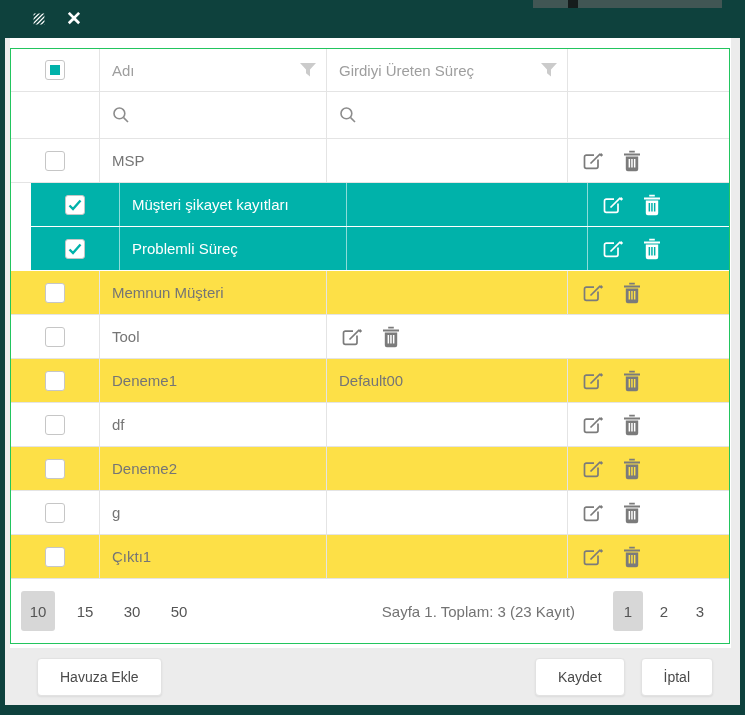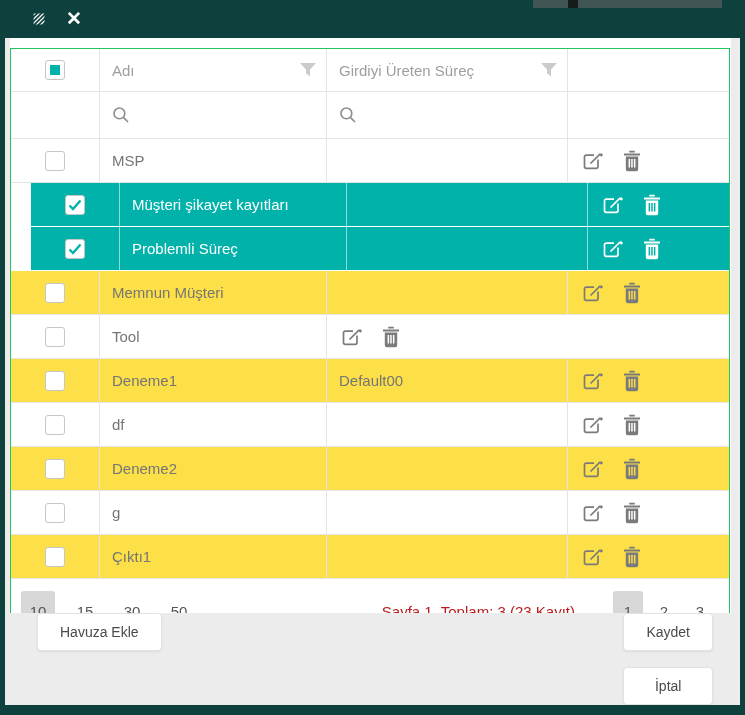--- a/index.html
+++ b/index.html
@@ -44,26 +44,26 @@
 
   .act-btn{background:transparent; border:0; padding:0; color:#7b7b7b; cursor:pointer; display:flex; align-items:center;}
 
   .search-icon{display:flex;}
 
   
   .pager{display:flex; align-items:center; height:64px; padding:0 8px 0 10px; background:#fff; font-size:15px; color:#555;}
   .psize, .pnum{min-width:34px; height:40px; border:0; border-radius:3px; background:transparent; font-size:15px; color:#555; cursor:pointer; margin-right:13px; font-family:inherit;}
   .pnum{min-width:30px; margin-right:6px;}
   .psize.active,.pnum.active{background:#d7d7d7;}
-  .pager-status{margin-left:auto; margin-right:38px; color:#b91c1c;}
+  .pager-status{margin-left:auto; margin-right:38px; color:#737373;}
 
   
-  .modal-footer{flex:0 0 57px; background:#ececec; display:flex; padding:0 27px; border-left:5px solid transparent;}
+  .modal-footer{flex:0 0 57px; background:#ececec; display:flex; align-items:center; padding:0 27px; border-left:5px solid transparent;}
   .btn{height:38px; background:#fff; border:1px solid #e2e2e2; border-radius:4px; box-shadow:0 1px 2px rgba(0,0,0,.08); font-size:14px; color:#4a4a4a; padding:0 22px; cursor:pointer; font-family:inherit;}
-  .footer-right{margin-left:auto; display:flex; gap:16px;flex-direction:column;}
+  .footer-right{margin-left:auto; display:flex; gap:16px;}
   .modal-bottom-border{flex:0 0 10px; background:#0e413d;}
   .modal-header,.modal-body{border-left-width:5px; border-left-style:solid;}
   .modal-header{border-left-color:#0e413d; border-right:5px solid #0e413d;}
   .modal-body{margin:0 5px; }
   .modal-footer{margin:0 5px;}
 </style>
 </head>
 <body>
 
 <div class="screen">

